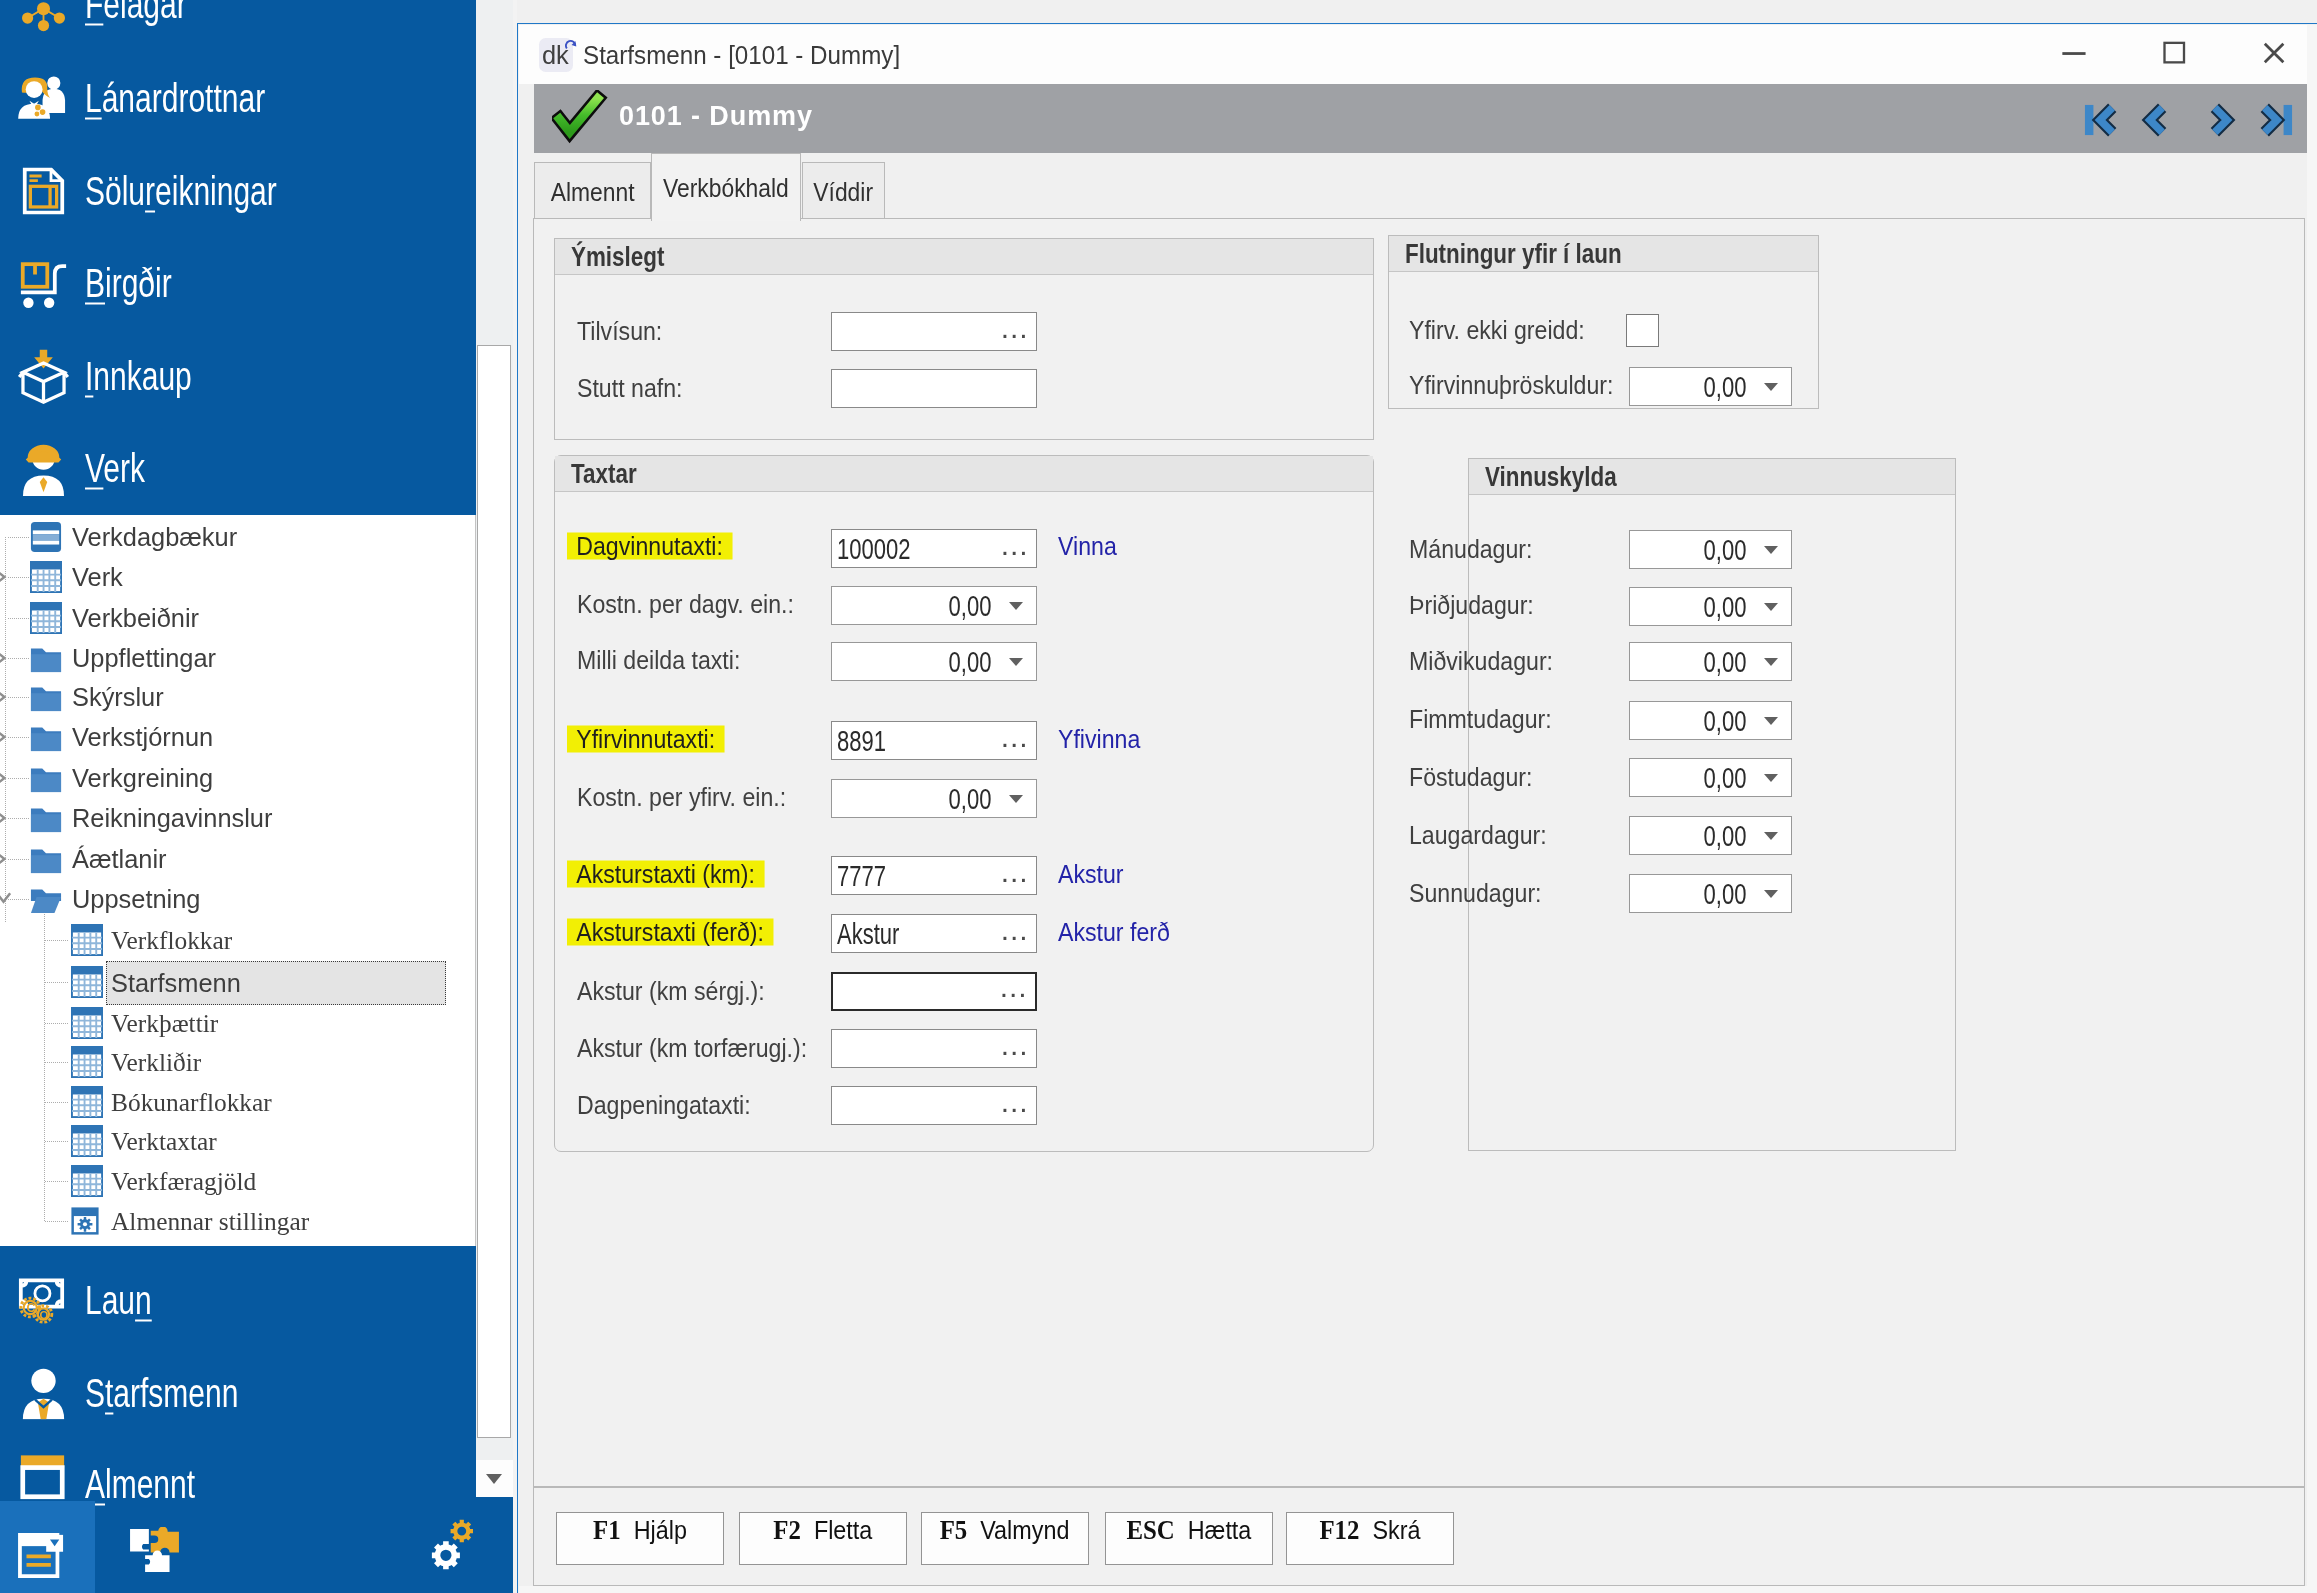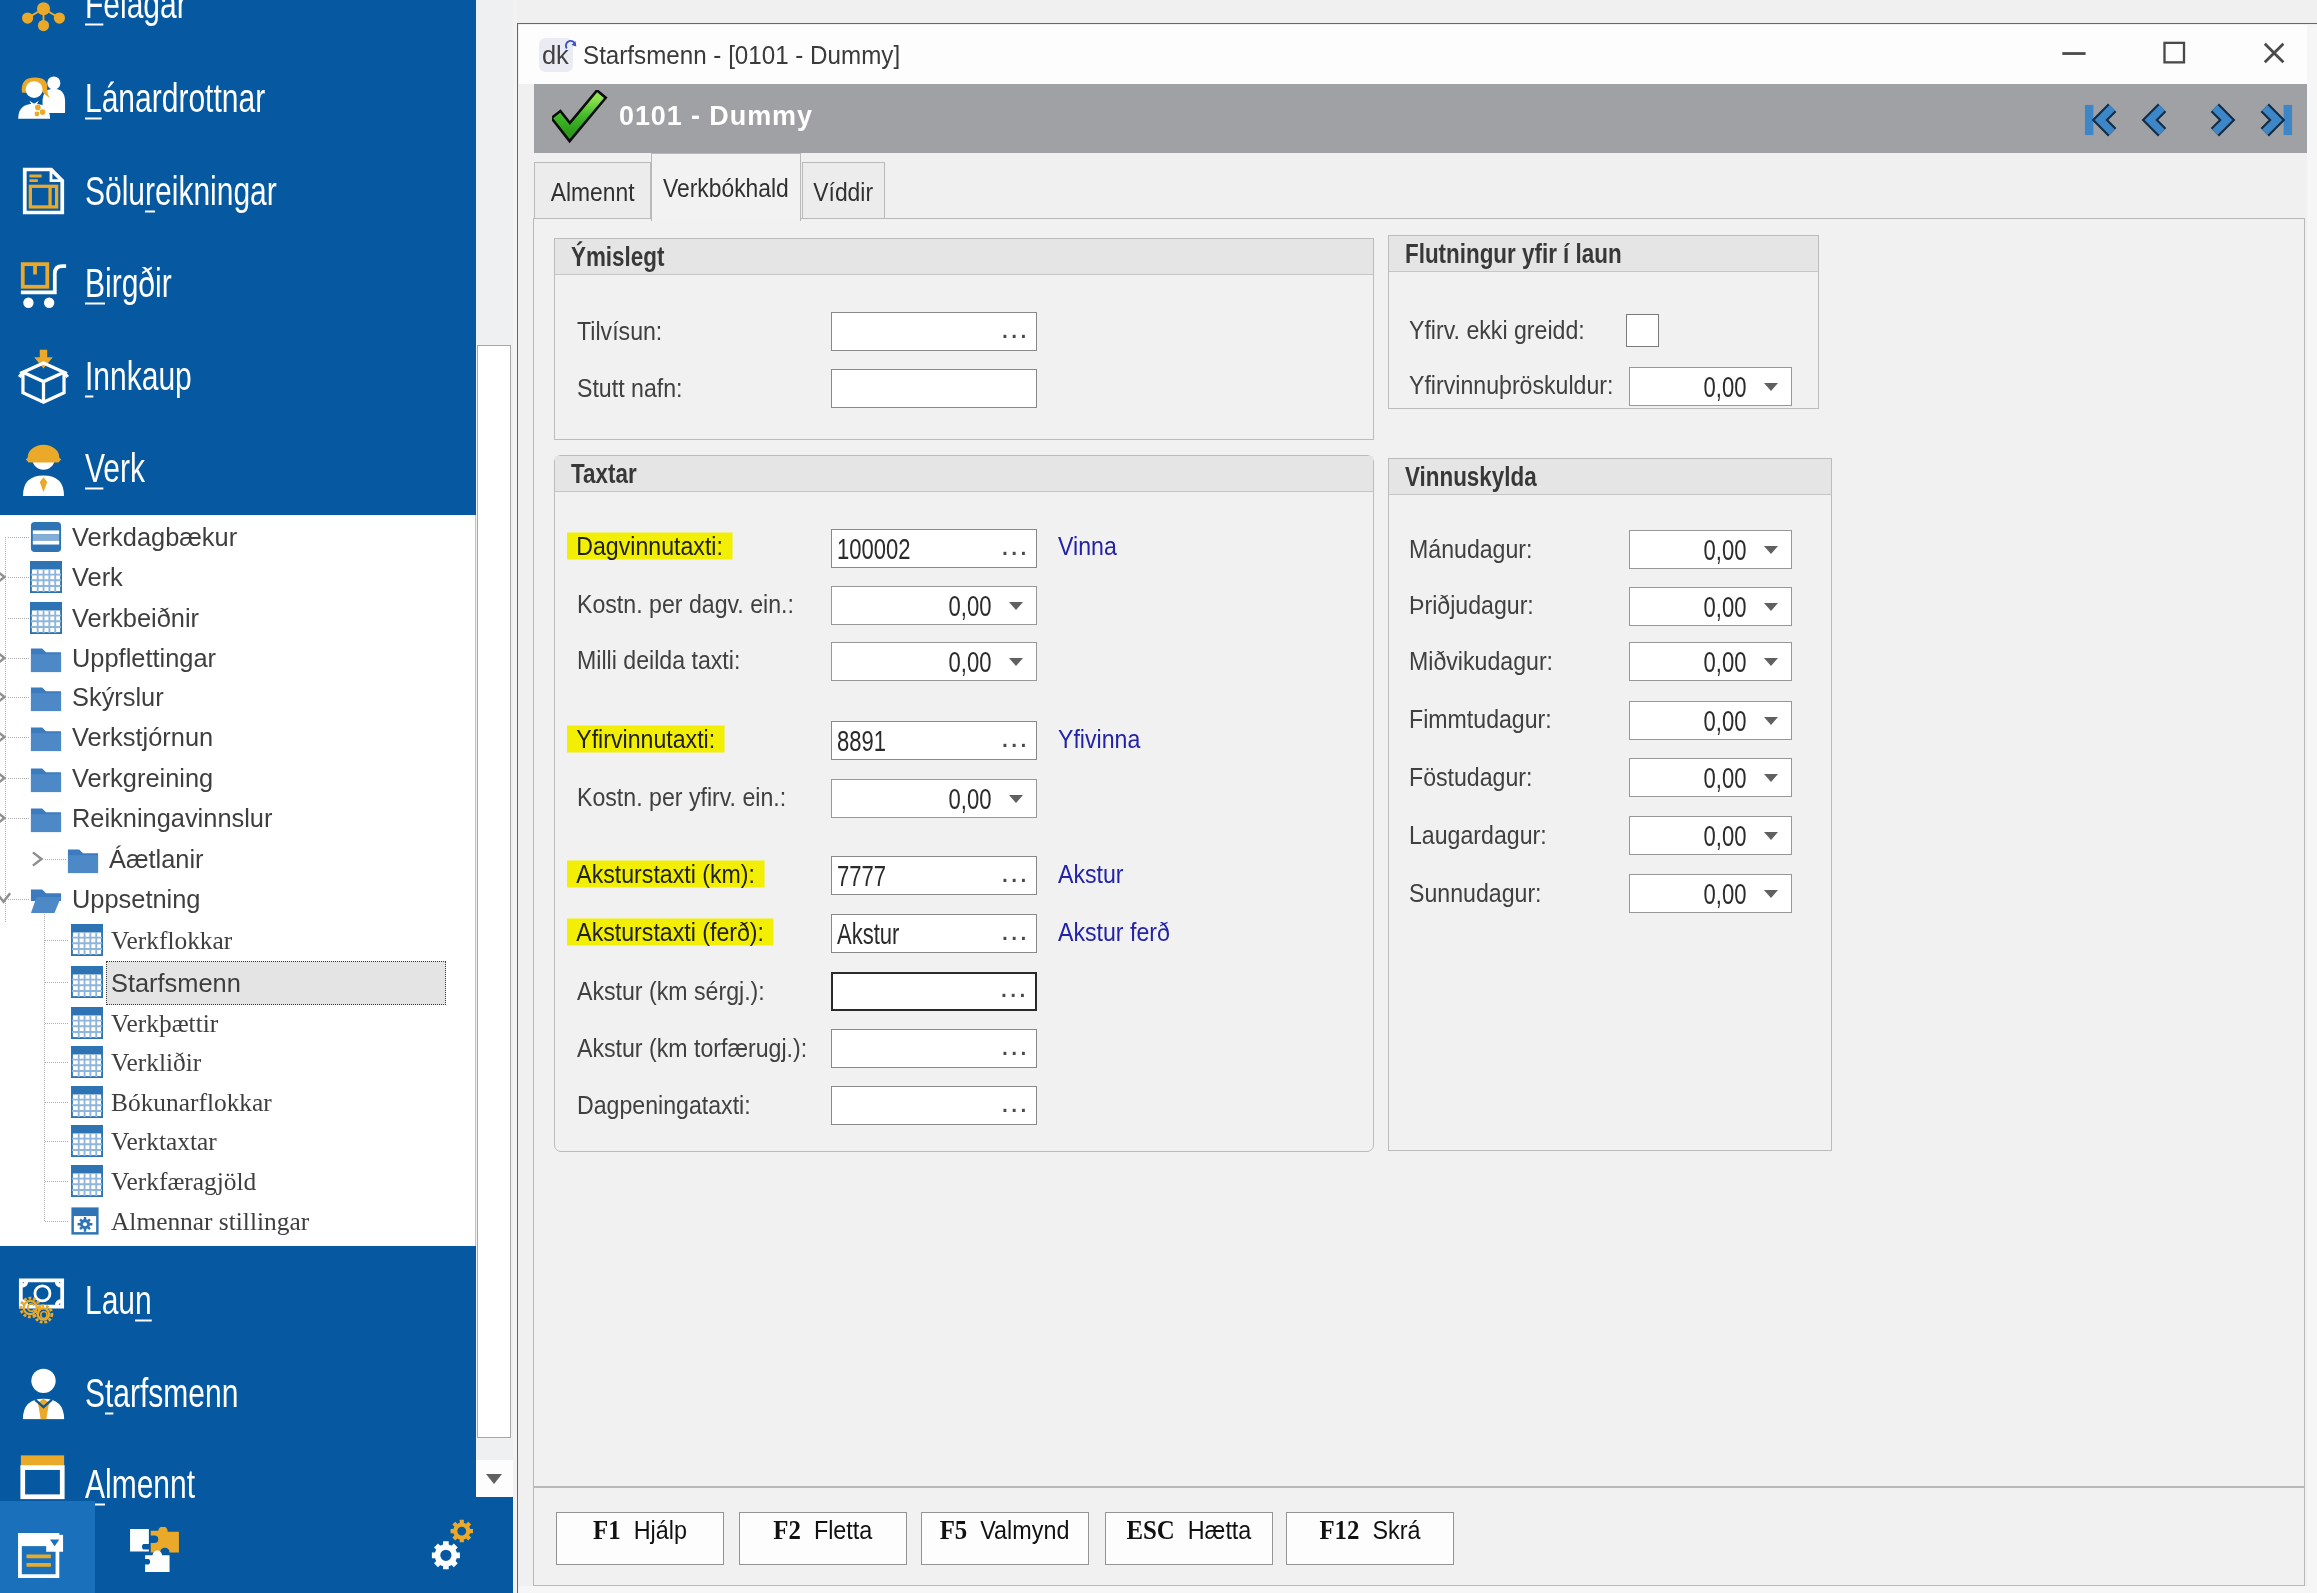--- a/index.html
+++ b/index.html
@@ -56,21 +56,21 @@
 #tabpanel { left:533px; top:218px; width:1772px; height:1269px; border:1.9px solid #b9b9b9; background:#f1f1f1; }
 #botpanel { left:533px; top:1487px; width:1772px; height:99px; border:1.9px solid #b9b9b9; background:#f1f1f1; }
 
 
 .gbox { position:absolute; border:1.9px solid #bcbcbc; background:#f1f1f1; }
 .ghead { position:absolute; left:0; top:0; right:0; height:36px; background:#e5e5e5; border-bottom:1.9px solid #c6c6c6; }
 .ghead span { position:absolute; left:16px; top:50%; transform:translateY(-50%) scaleX(0.83); transform-origin:left center; font-size:27px; font-weight:bold; color:#383838; white-space:nowrap; }
 #gb1 { left:554px; top:238px; width:820px; height:202px; }
 #gb2 { left:554px; top:455px; width:820px; height:697px;border-radius:7px; }
 #gb3 { left:1388px; top:235px; width:431px; height:174px; }
-#gb4 { left:1388px; top:458px; width:444px; height:693px; }
+#gb4 { left:1468px; top:458px; width:488px; height:693px; }
 
 .lbl { position:absolute; font-size:26px; color:#404040; white-space:nowrap; transform:translateY(-50%) scaleX(0.89); transform-origin:left center; }
 .hl { background:#f2ef04; padding:0 10.4px; display:inline-block; line-height:27px; height:27px; }
 .hl2 { position:absolute; transform:translateY(-50%) scaleX(0.89); transform-origin:left center; font-size:26px; color:#1f1f1f; white-space:nowrap; }
 .blbl { position:absolute; font-size:26px; color:#2323a8; white-space:nowrap; transform:translateY(-50%) scaleX(0.89); transform-origin:left center; }
 
 .tbox { position:absolute; width:206px; height:39px; background:#fff; border:1.9px solid #898989; }
 .tbox .val { position:absolute; left:4.7px; top:50%; transform:translateY(-50%) scaleX(0.76); transform-origin:left center; font-size:29px; color:#2b2b2b; }
 .tbox .dots { position:absolute; right:7.5px; bottom:7.5px; font-size:30px; line-height:30px; color:#4a4a4a; letter-spacing:0.9px; }
 .spin { position:absolute; width:206px; height:39px; background:#fff; border:1.9px solid #989898; }
@@ -469,21 +469,21 @@
           <path d="M2 3 L11 10 L2 17" fill="none" stroke="#8f8f8f" stroke-width="2.6"></path>
         </svg>
       <div class="hdots"></div>
       <svg class="ticon" viewBox="0 0 34 34">
           <path d="M1 7 h12 l4 4 h16 v21 h-32 Z" fill="#3c7cbe"></path>
           <rect x="1" y="13" width="32" height="19" fill="#4c89c6"></rect>
         </svg>
       <div class="ttxt">Reikningavinnslur</div>
       </div>
 
-    <div class="titem t1" style="top:324px;margin-left:37px;">
+    <div class="titem t1" style="top:324px;">
       <svg class="chev" viewBox="0 0 20 20">
           <path d="M2 3 L11 10 L2 17" fill="none" stroke="#8f8f8f" stroke-width="2.6"></path>
         </svg>
       <div class="hdots"></div>
       <svg class="ticon" viewBox="0 0 34 34">
           <path d="M1 7 h12 l4 4 h16 v21 h-32 Z" fill="#3c7cbe"></path>
           <rect x="1" y="13" width="32" height="19" fill="#4c89c6"></rect>
         </svg>
       <div class="ttxt">Áætlanir</div>
       </div>

